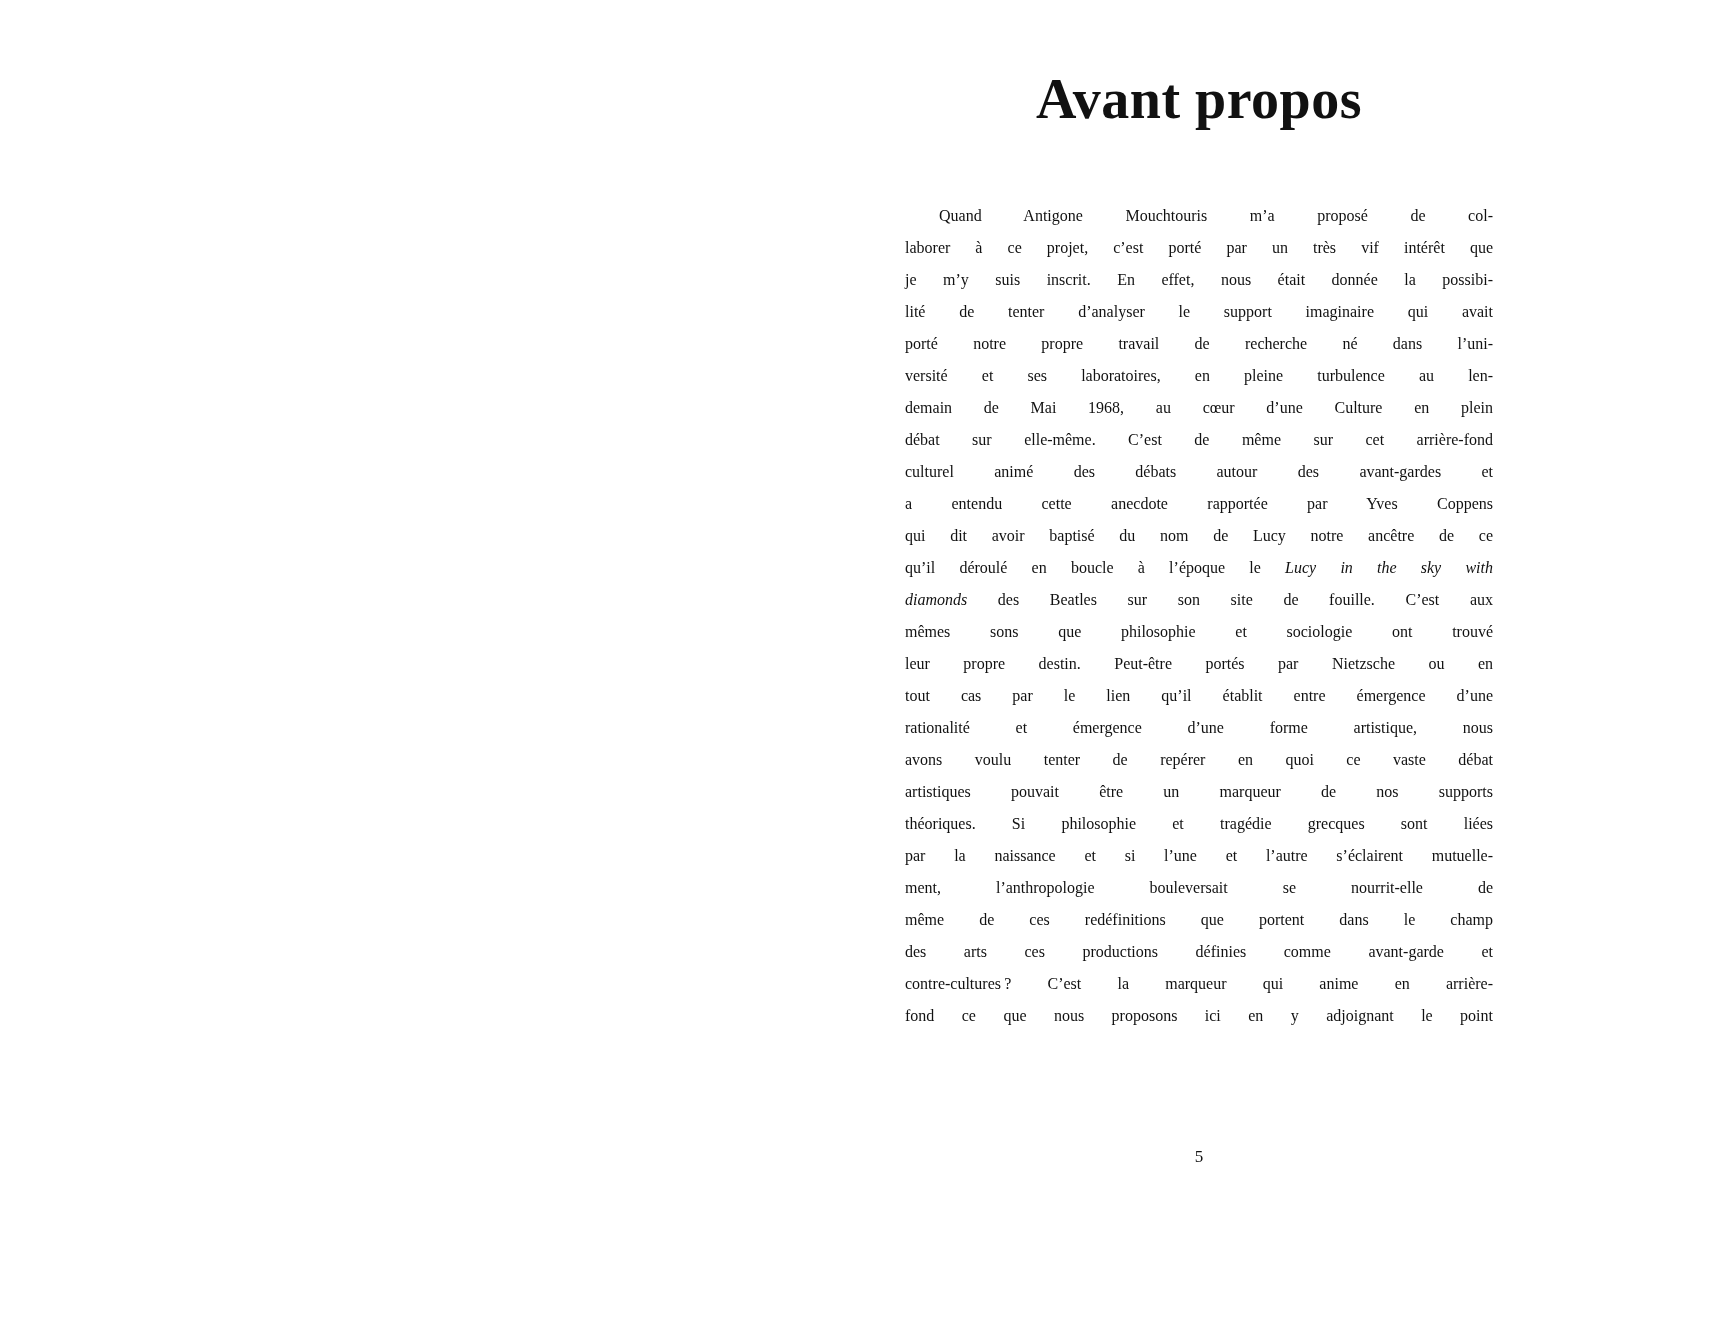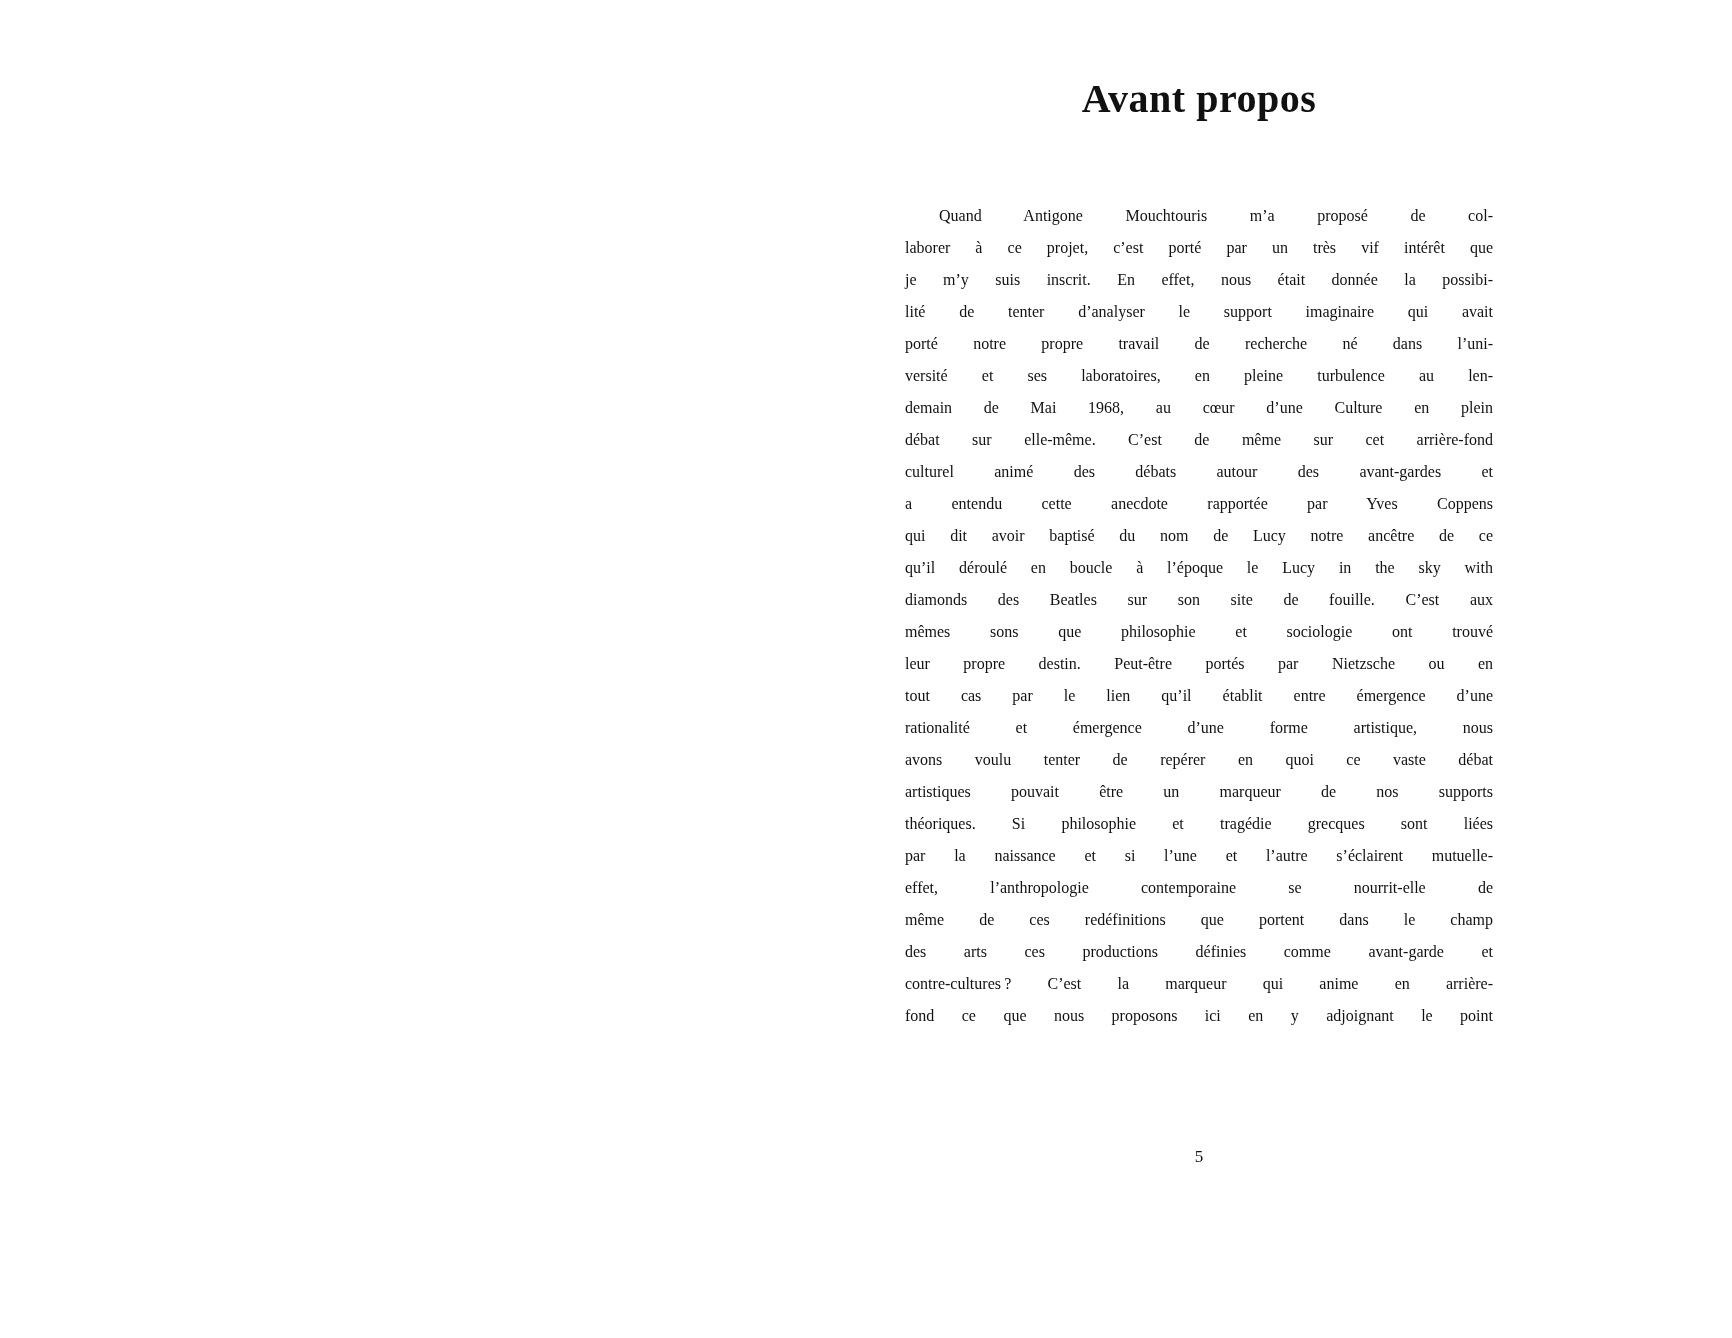--- a/index.html
+++ b/index.html
@@ -23,21 +23,21 @@
     width: 588px;
     height: 1338px;
   }
   .title {
     position: absolute;
     top: 70px;
     left: 0;
     width: 100%;
     margin: 0;
     text-align: center;
-    font-size: 40px;
+    font-size: 56px;
     line-height: 58px;
     font-weight: 700;
     letter-spacing: 0.5px;
     color: #111111;
   }
   .body-text {
     position: absolute;
     top: 200px;
     left: 0;
     width: 100%;
@@ -49,20 +49,21 @@
     text-align: justify;
     text-align-last: justify;
     text-justify: inter-word;
     white-space: normal;
     overflow: visible;
   }
   .line.indent {
     padding-left: 34px;
   }
   .italic {
+    font-style: italic;
   }
   .page-number {
     position: absolute;
     top: 1146px;
     left: 0;
     width: 100%;
     text-align: center;
     font-size: 17px;
     line-height: 22px;
     color: #111111;
@@ -89,21 +90,21 @@
         <div class="line"><span>qu’il déroulé en boucle à l’époque le </span><span class="italic">Lucy in the sky with</span></div>
         <div class="line"><span class="italic">diamonds</span><span> des Beatles sur son site de fouille. C’est aux</span></div>
         <div class="line"><span>mêmes sons que philosophie et sociologie ont trouvé</span></div>
         <div class="line"><span>leur propre destin. Peut-être portés par Nietzsche ou en</span></div>
         <div class="line"><span>tout cas par le lien qu’il établit entre émergence d’une</span></div>
         <div class="line"><span>rationalité et émergence d’une forme artistique, nous</span></div>
         <div class="line"><span>avons voulu tenter de repérer en quoi ce vaste débat</span></div>
         <div class="line"><span>artistiques pouvait être un marqueur de nos supports</span></div>
         <div class="line"><span>théoriques. Si philosophie et tragédie grecques sont liées</span></div>
         <div class="line"><span>par la naissance et si l’une et l’autre s’éclairent mutuelle-</span></div>
-        <div class="line"><span>effet, l’anthropologie contemporaine se nourrit-elle de</span></div>
+        <div class="line"><span>ment, l’anthropologie bouleversait se nourrit-elle de</span></div>
         <div class="line"><span>même de ces redéfinitions que portent dans le champ</span></div>
         <div class="line"><span>des arts ces productions définies comme avant-garde et</span></div>
         <div class="line"><span>contre-cultures ? C’est la marqueur qui anime en arrière-</span></div>
         <div class="line"><span>fond ce que nous proposons ici en y adjoignant le point</span></div>
       </div>
     <div class="page-number">5</div>
   </div>
 </div>
 
 </body></html>

